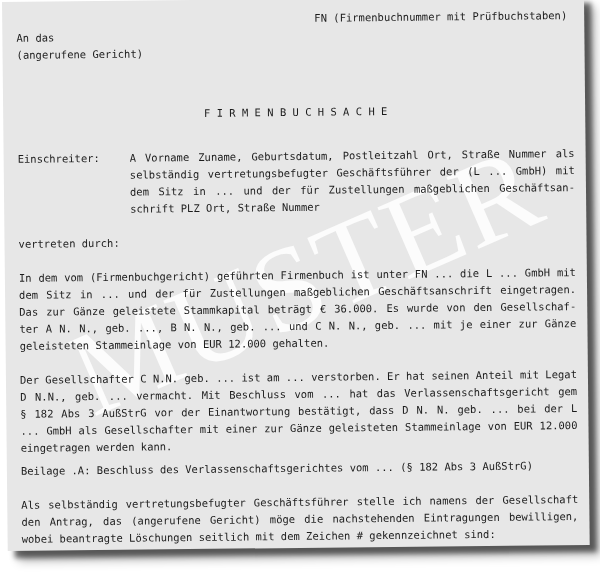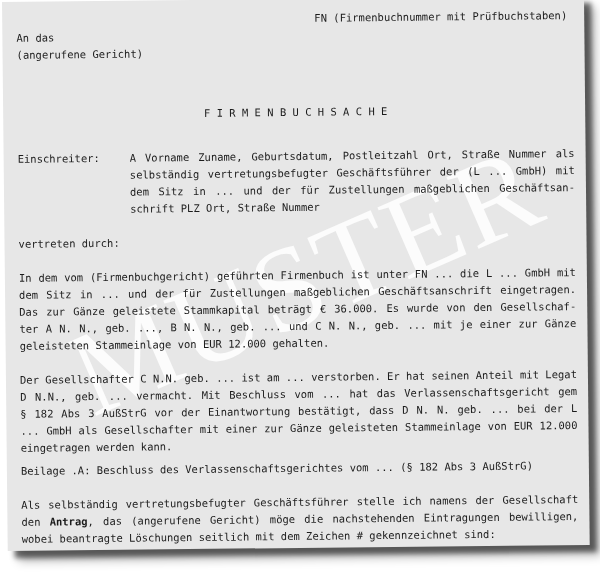--- a/index.html
+++ b/index.html
@@ -69,21 +69,21 @@
     text-align-last: justify;
     -moz-text-align-last: justify;
     min-height: 17px;
   }
   .ll {
     text-align: left;
     min-height: 17px;
   }
   .gap1 { margin-top: 17px; }
   .gap-beilage { margin-top: 6px; }
-  .bold { font-weight: bold; }
+  .bold { font-weight: normal; }
 </style>
 </head>
 <body>
 
 <div class="paper">
 
   <div class="watermark">MUSTER</div>
 
   <div class="content">
 

